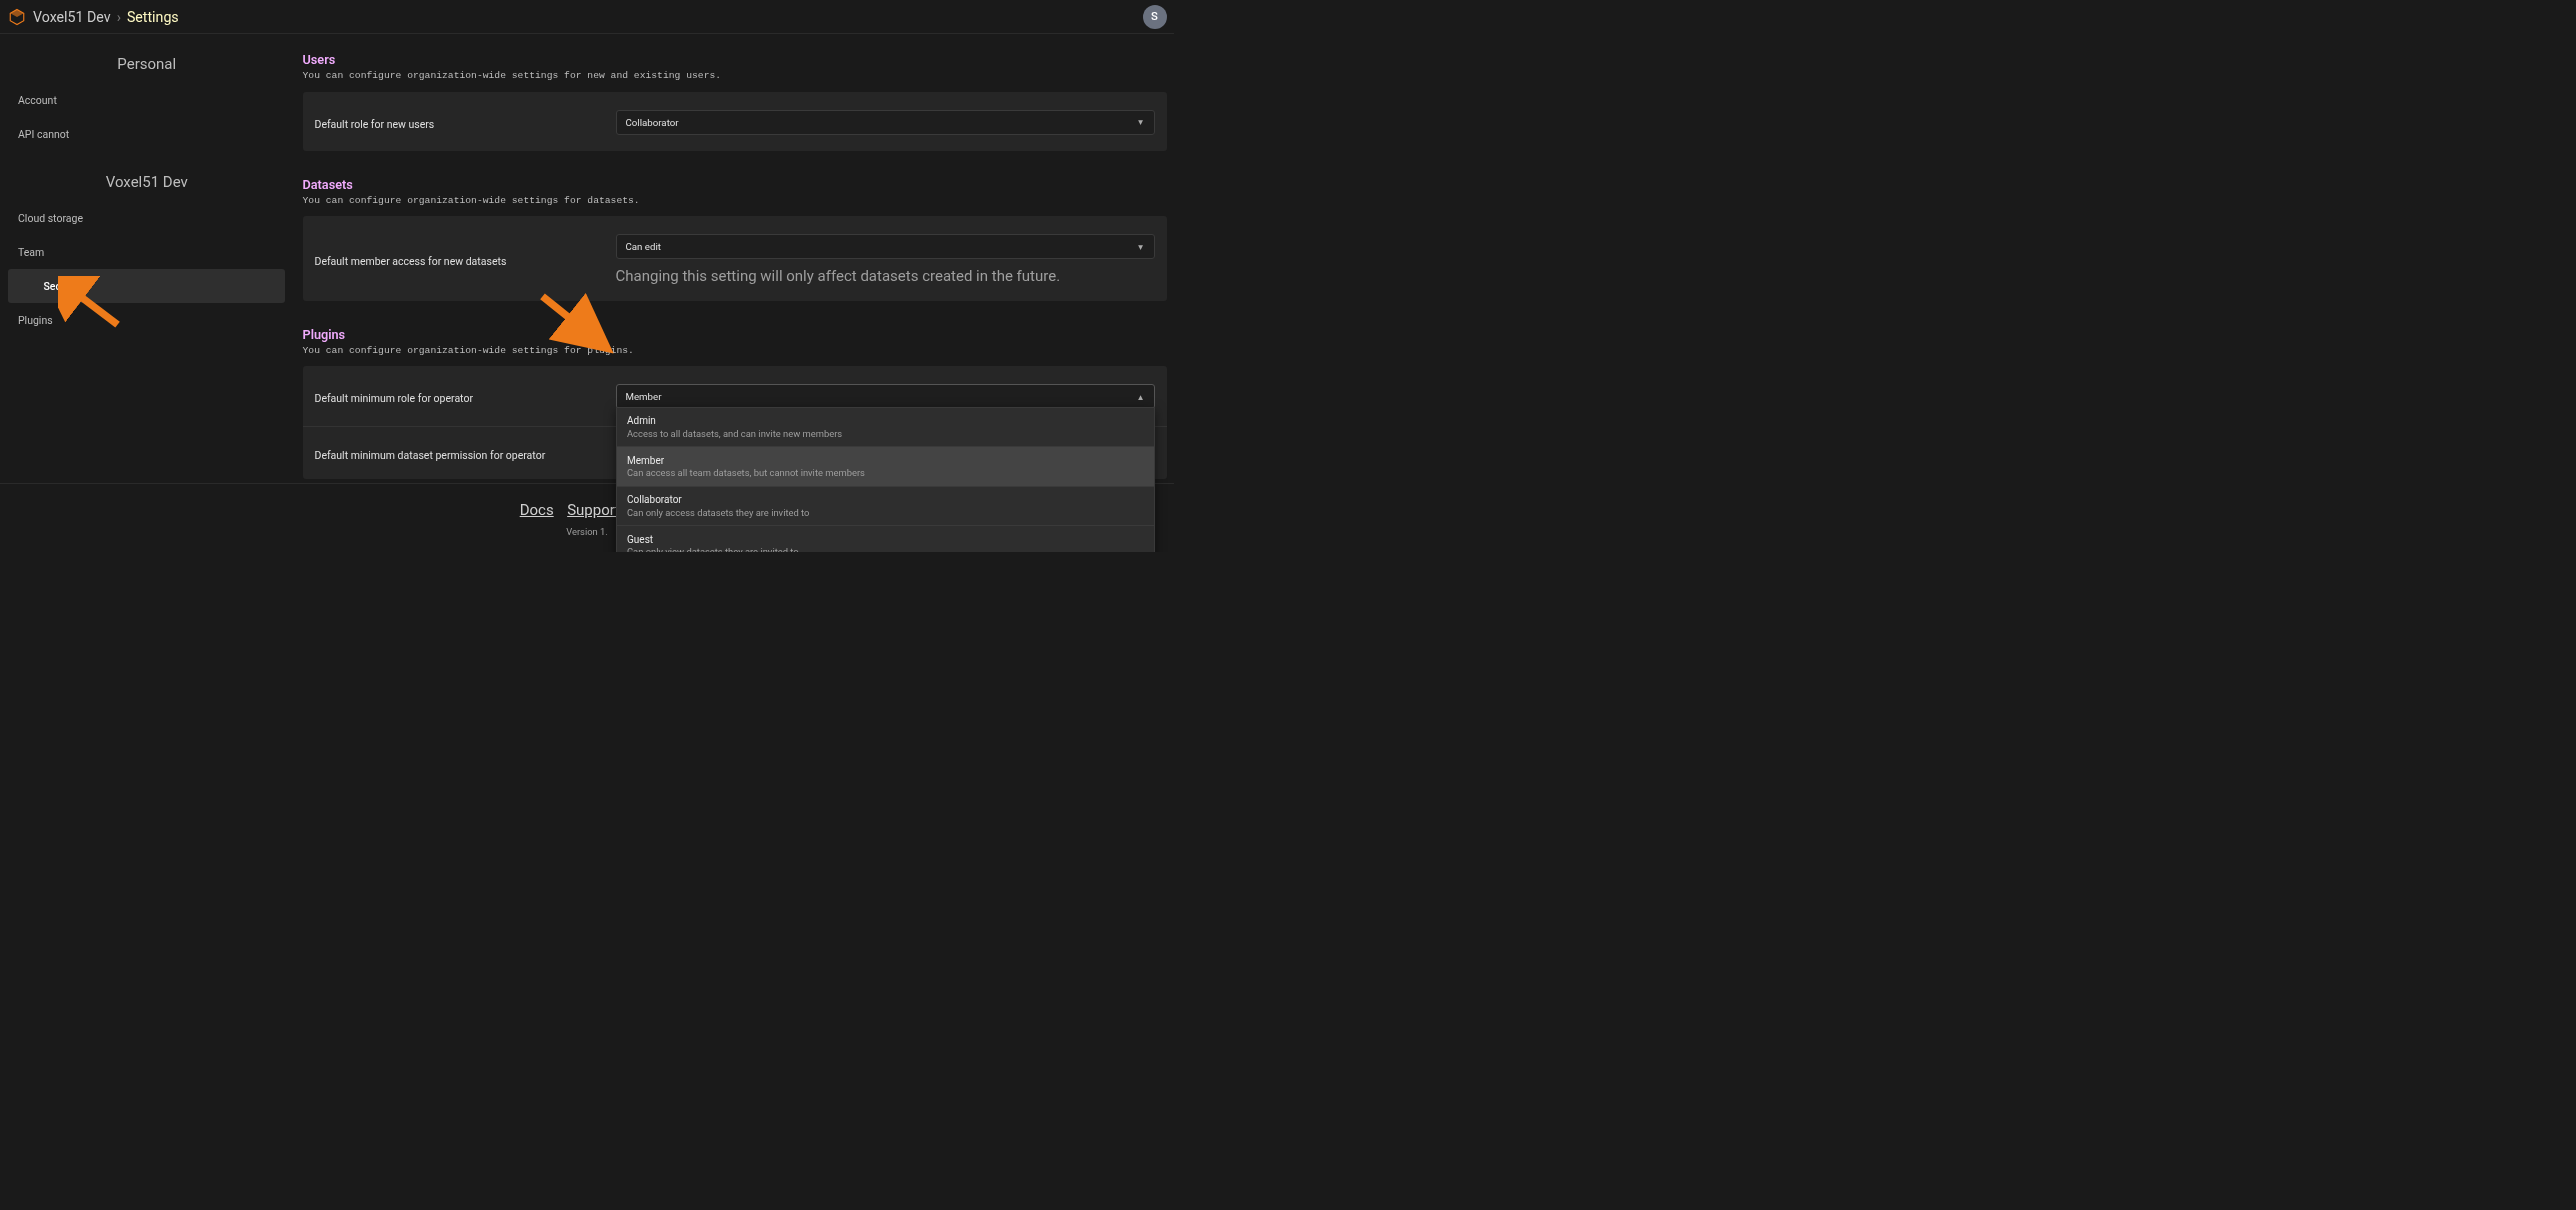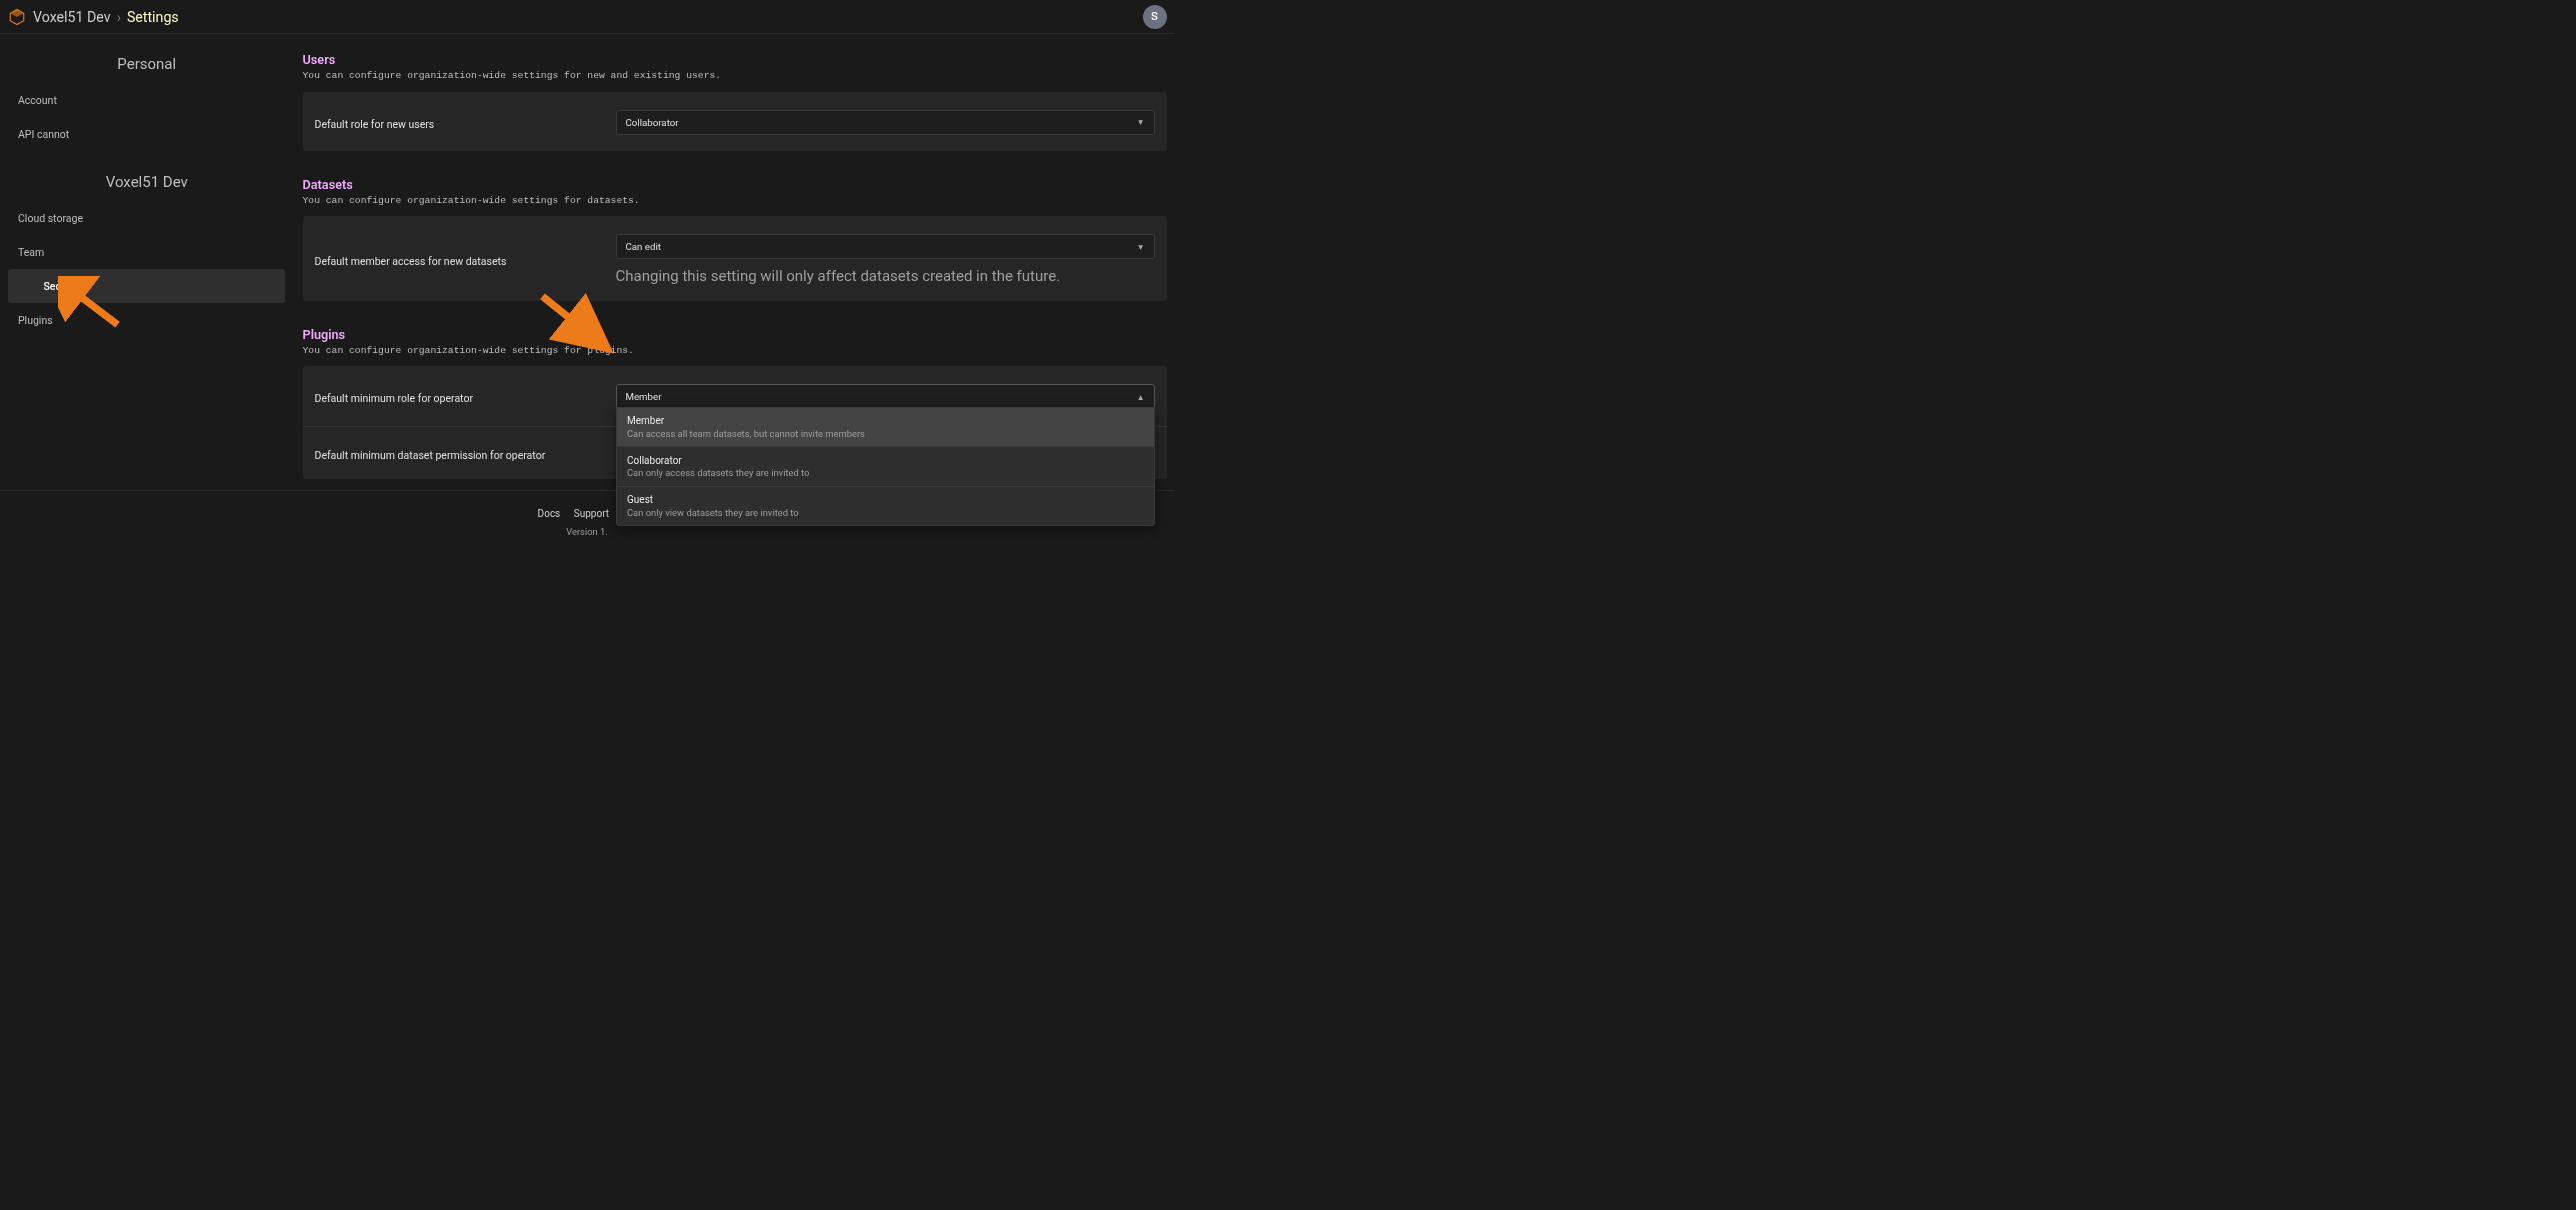--- a/index.html
+++ b/index.html
@@ -113,21 +113,21 @@
   
   .footer {
     position: absolute;
     bottom: 0; left: 0; right: 0;
     border-top: 0.7px solid #2a2a2a;
     padding: 16.5px 0 15px 0;
     text-align: center;
     background: #1a1a1a;
   }
   .footer-links { display: flex; gap: 13.5px; justify-content: center; margin-bottom: 7.5px; }
-  .footer-links span { color: #d0d0d0; font-size: 10px; cursor:pointer; }
+  .footer-links span { color: #d0d0d0; text-decoration: underline; font-size: 15px; cursor:pointer; }
   .footer-version { font-size: 9.4px; color: #9e9e9e; }
   
   .arrow {
     position: absolute;
     pointer-events: none;
   }
 </style>
 </head>
 <body>
 
@@ -202,20 +202,24 @@
       <div class="section-sub">You can configure organization-wide settings for plugins.</div>
       <div class="card">
         <div class="card-row">
           <div class="row-label">Default minimum role for operator</div>
           <div class="row-control">
             <div class="select open">
               <span>Member</span>
               <span class="chev">▲</span>
             </div>
             <div class="dropdown">
+              <div class="dd-item">
+                <div class="dd-title">Admin</div>
+                <div class="dd-desc">Access to all datasets, and can invite new members</div>
+              </div>
               <div class="dd-item highlight">
                 <div class="dd-title">Member</div>
                 <div class="dd-desc">Can access all team datasets, but cannot invite members</div>
               </div>
               <div class="dd-item">
                 <div class="dd-title">Collaborator</div>
                 <div class="dd-desc">Can only access datasets they are invited to</div>
               </div>
               <div class="dd-item">
                 <div class="dd-title">Guest</div>

